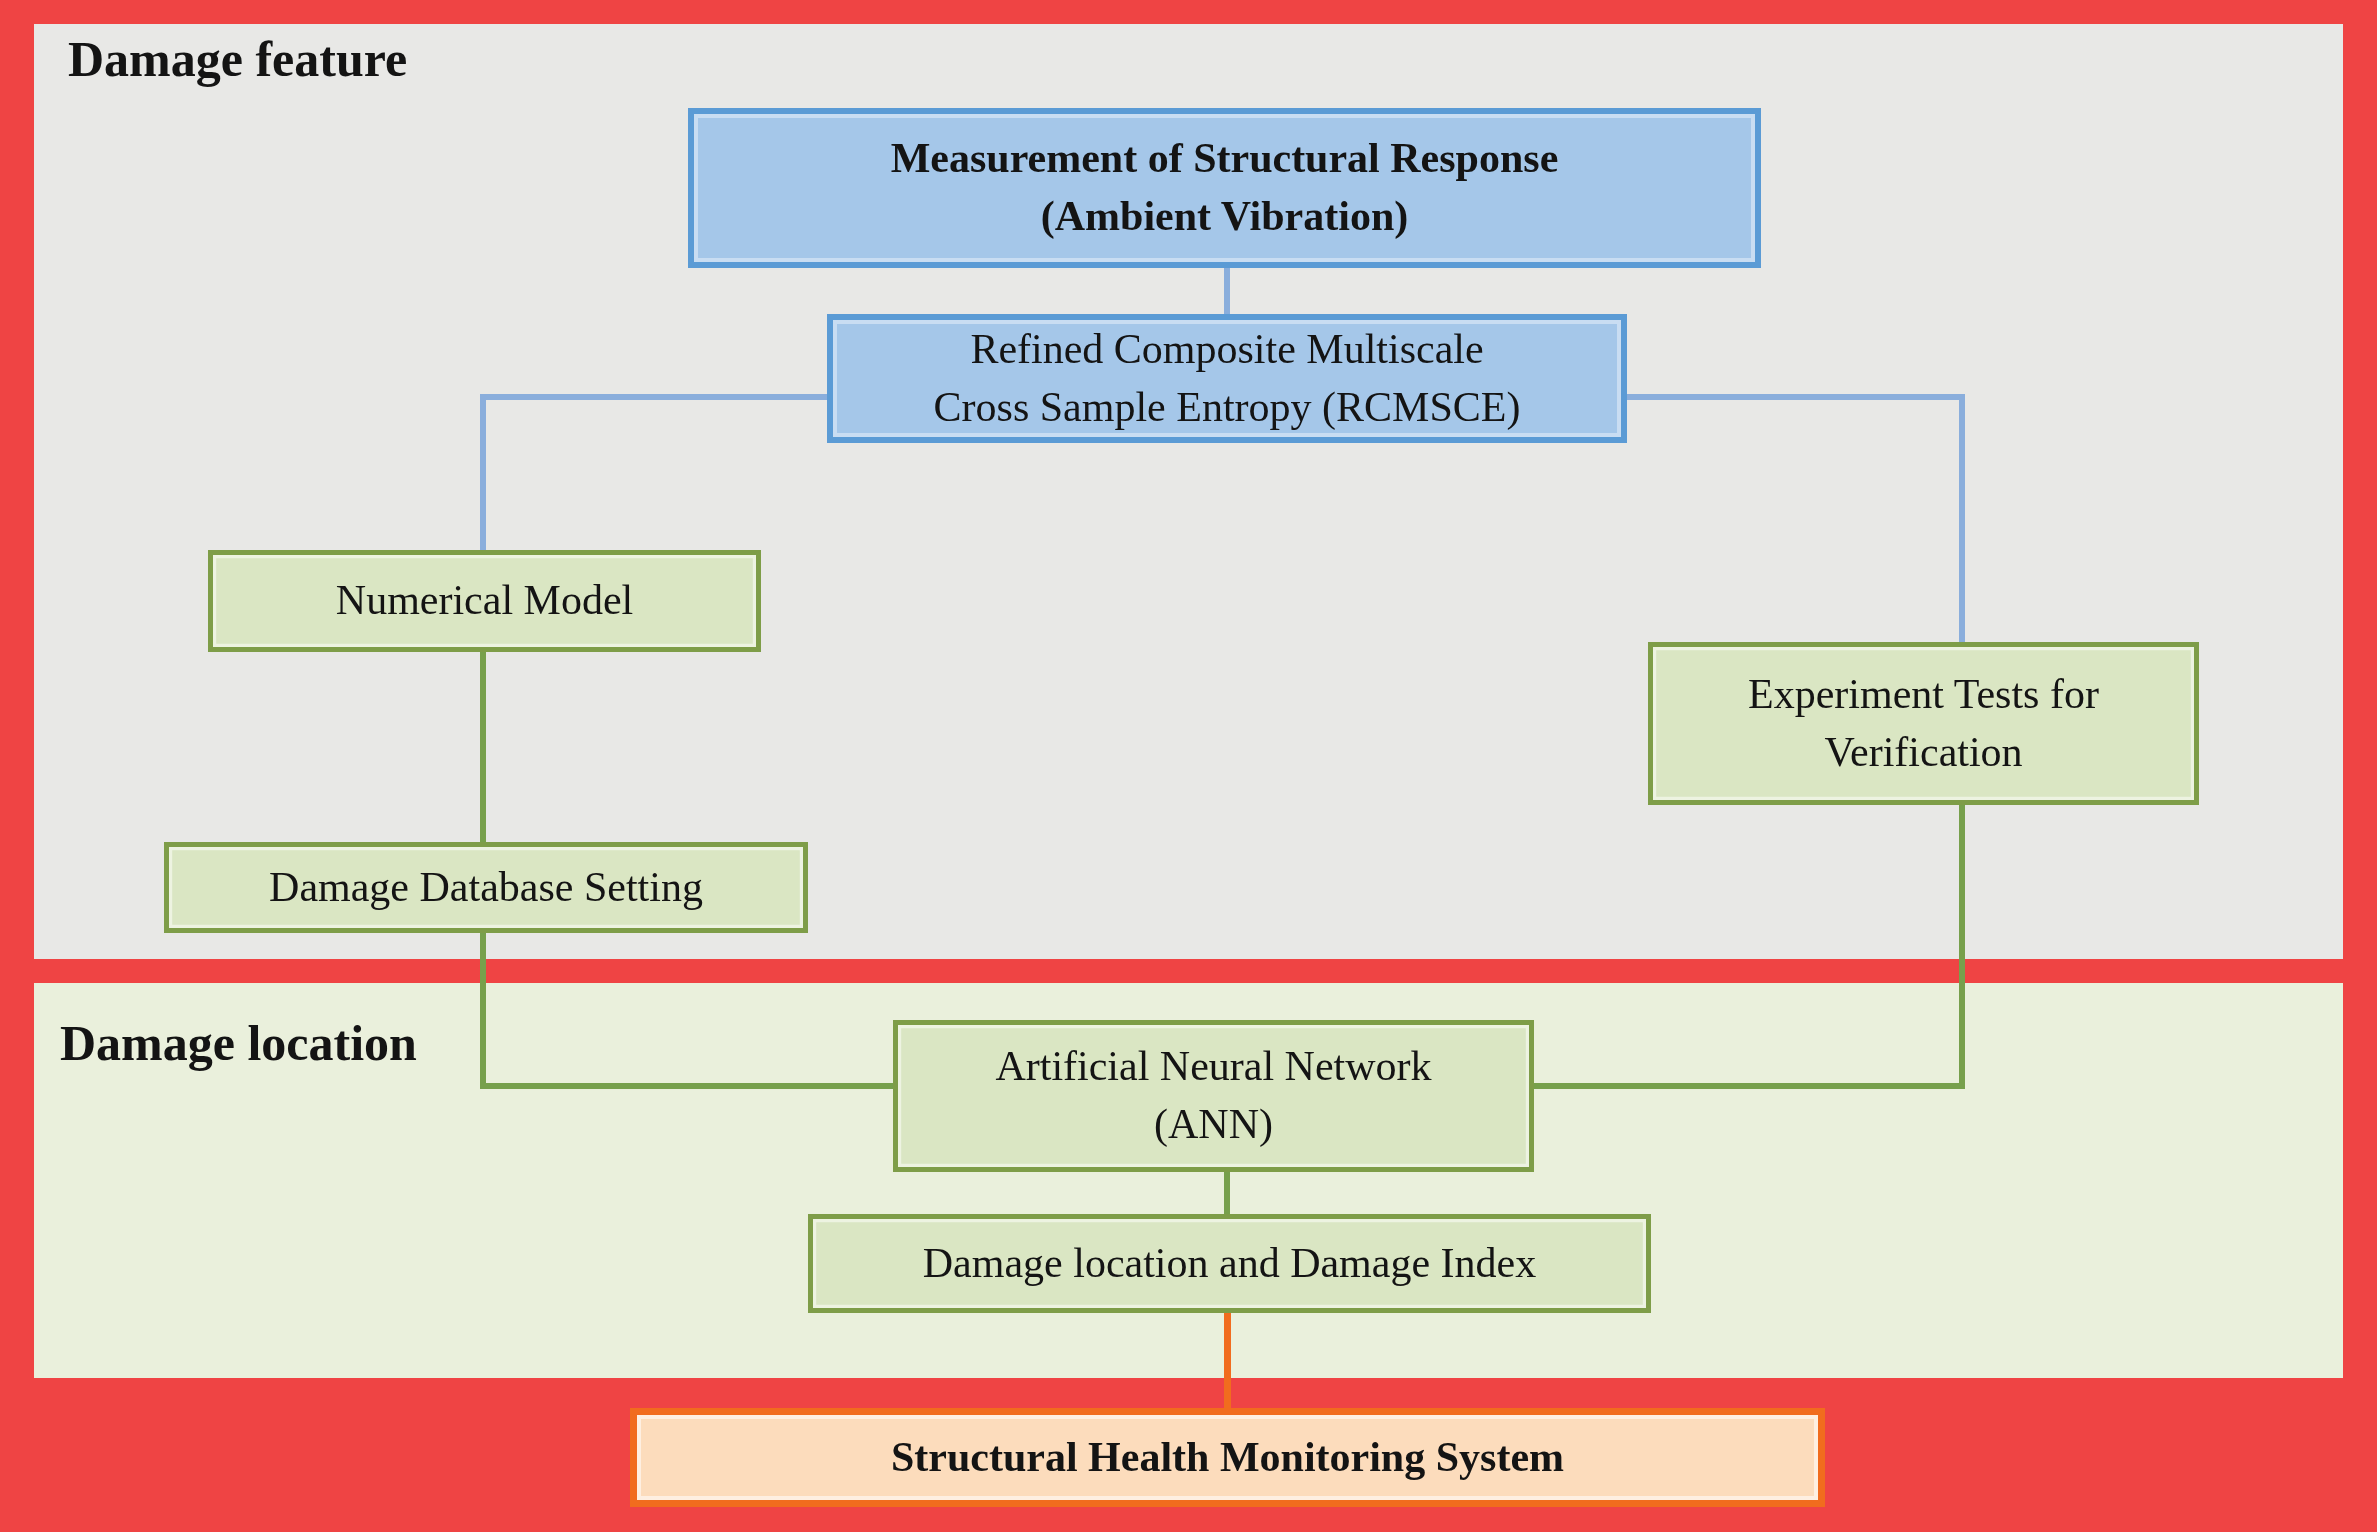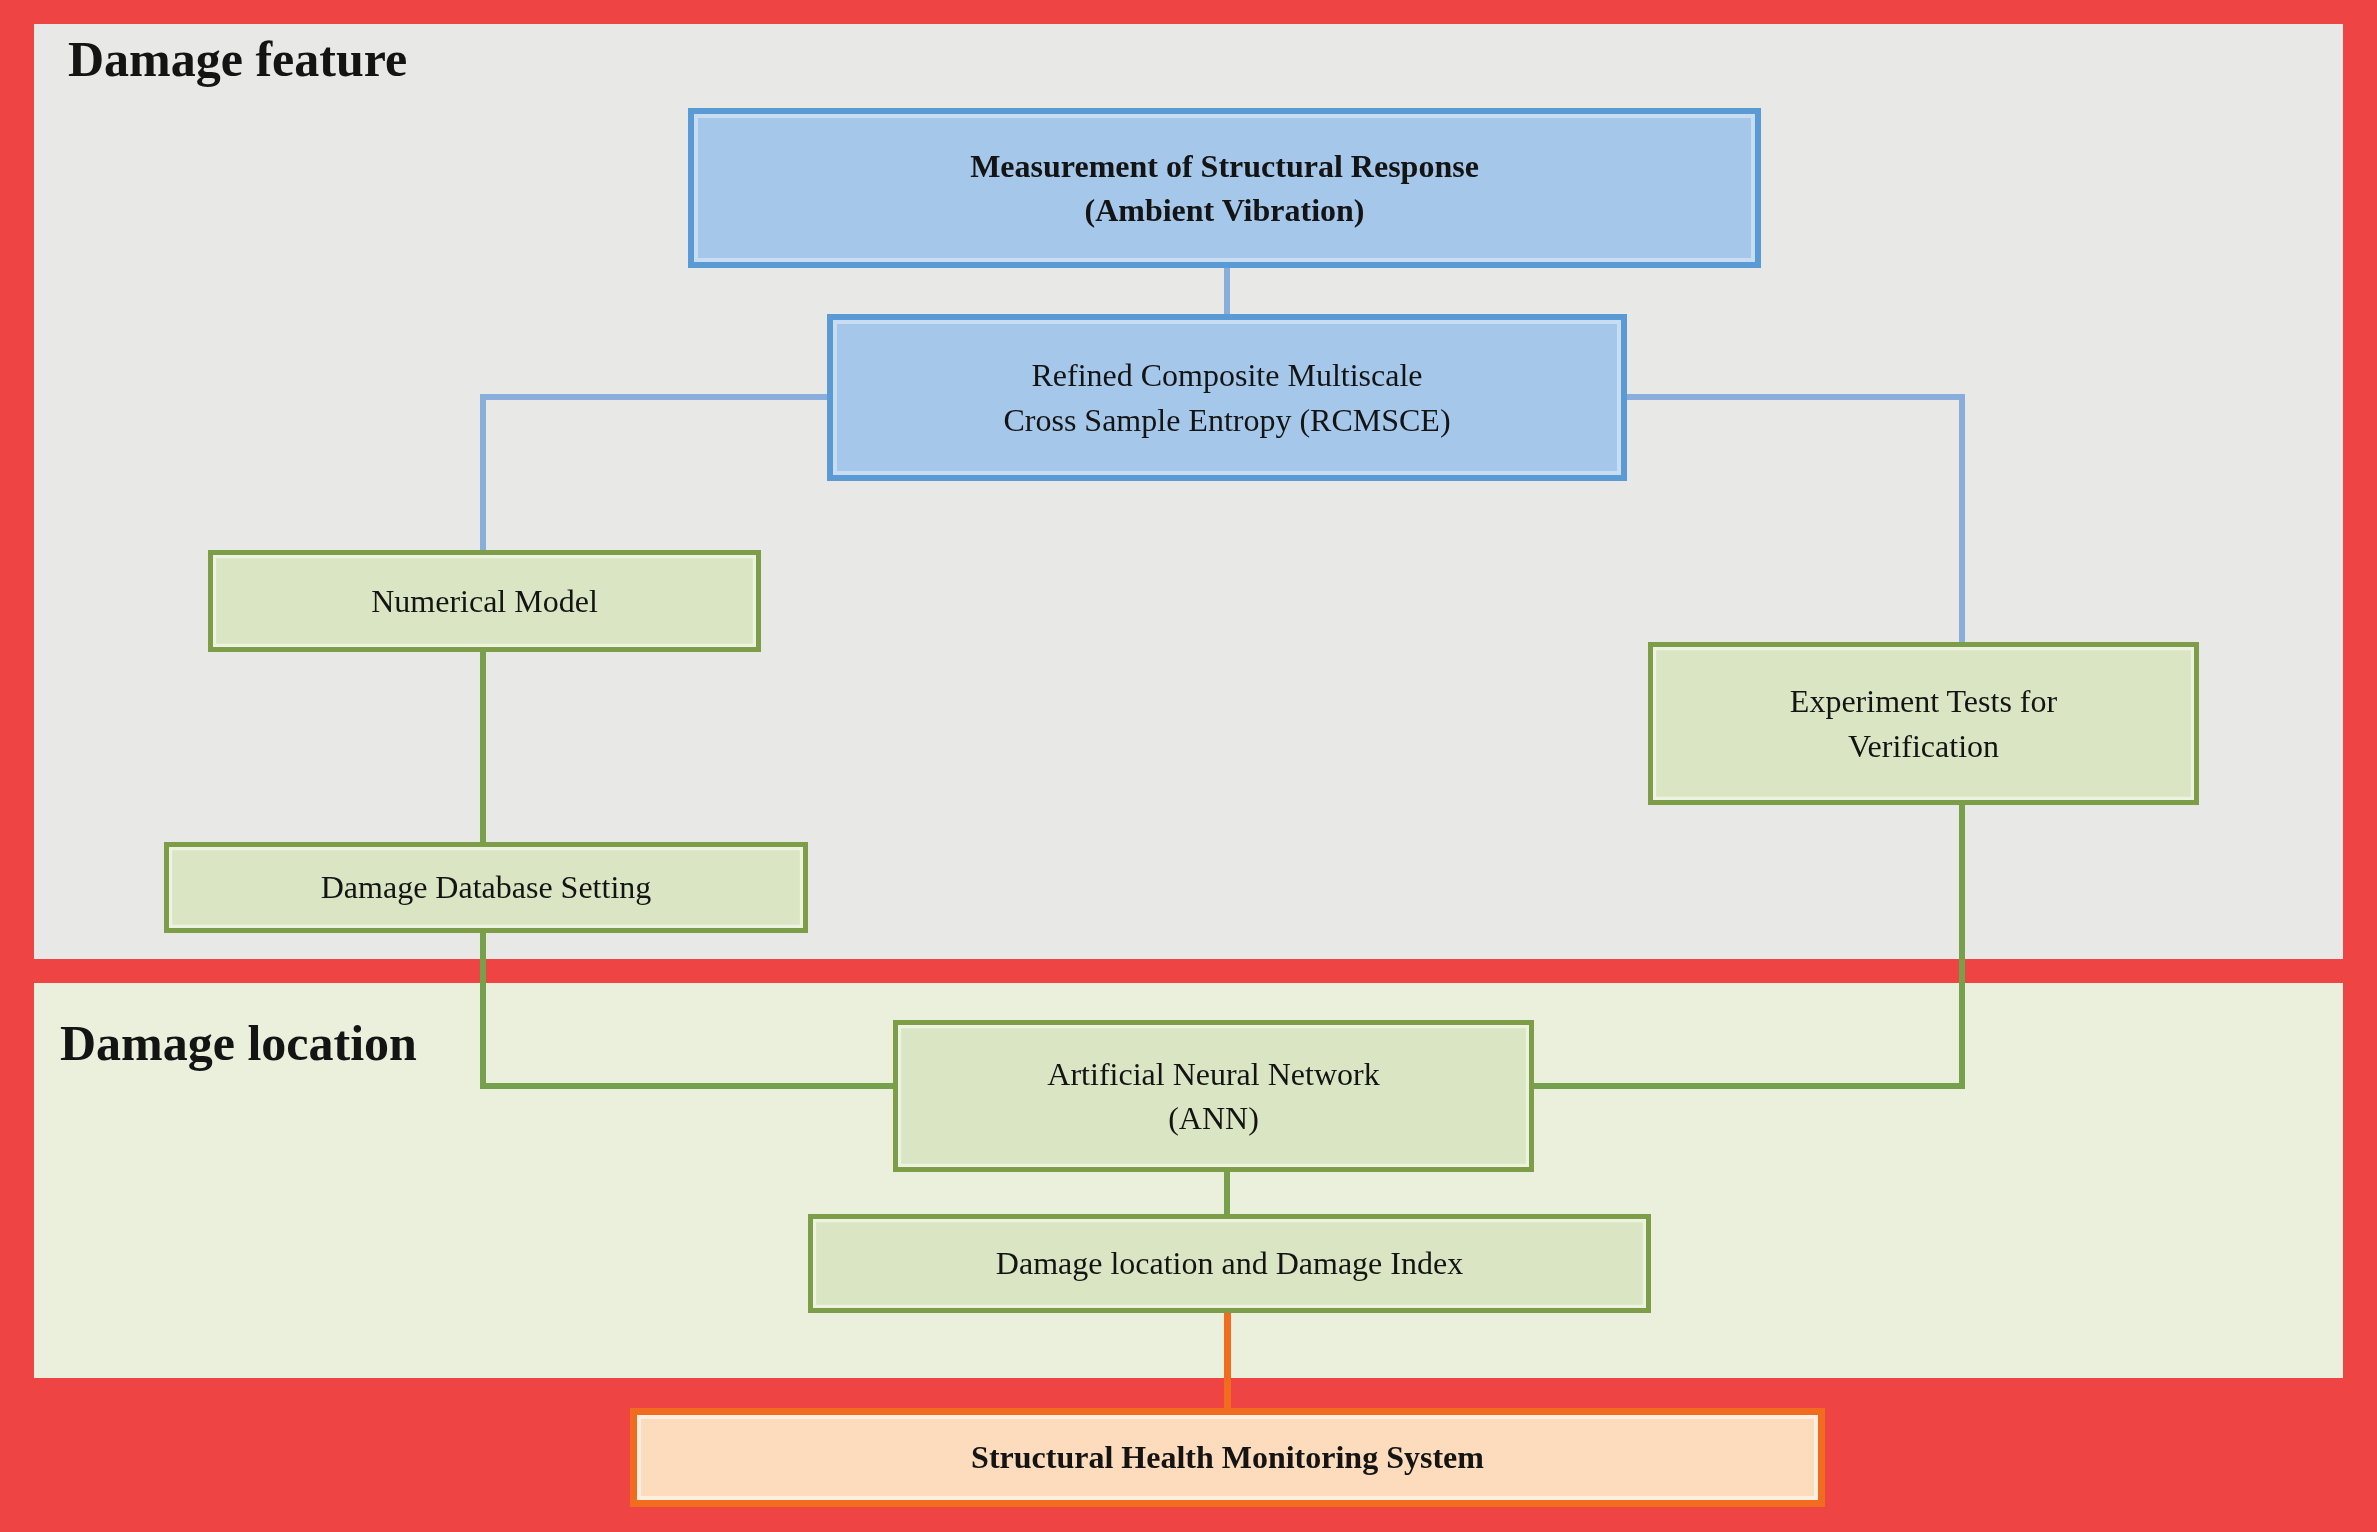--- a/index.html
+++ b/index.html
@@ -44,21 +44,21 @@
   .label-feature{left:68px; top:32px;}
   .label-detection{left:60px; top:1016px;}
 
   .node{
     position:absolute;
     display:flex;
     flex-direction:column;
     justify-content:center;
     align-items:center;
     text-align:center;
-    font-size:32px;
+    font-size:42px;
     line-height:1.38;
     box-sizing:border-box;
   }
   .node .line{display:block; white-space:nowrap;}
   .node-blue{
     background:var(--blue-fill,#A5C7E9);
     border:6.5px solid var(--blue-border,#5B9BD5);
     box-shadow:inset 0 0 0 4px rgba(255,255,255,.40);
   }
   .node-green{
@@ -67,21 +67,21 @@
     box-shadow:inset 0 0 0 3.2px rgba(255,255,255,.50);
   }
   .node-orange{
     background:var(--orange-fill,#FCDCBC);
     border:7.3px solid var(--orange-border,#F16C1E);
     box-shadow:inset 0 0 0 4px rgba(255,255,255,.55);
   }
   .bold{font-weight:bold;}
 
   .node-measurement{left:688px; top:108px;  width:1073px; height:160px;}
-  .node-rcmsce     {left:827px;top:314px;  width:800px;  height:167px;}
+  .node-rcmsce     {left:827px;top:314px;  width:800px;  height:129px;}
   .node-numerical  {left:208px; top:550px;  width:553px;  height:102px;}
   .node-experiment {left:1648px;top:642px;  width:551px;  height:163px;}
   .node-database   {left:164px; top:842px; width:644px;  height:91px;align-items:center;}
   .node-ann        {left:893px;top:1007px; width:641px;  height:152px;margin-top:13px;}
   .node-location   {left:808px; top:1214px; width:843px; height:99px;text-align:right;}
   .node-shm        {left:630px; top:1408px; width:1195px; height:99px;}
 
   .edge{position:absolute;}
   .edge-blue{background:var(--blue-line,#8AAEDC);}
   .edge-green{background:var(--green-line,#77A04C);}

